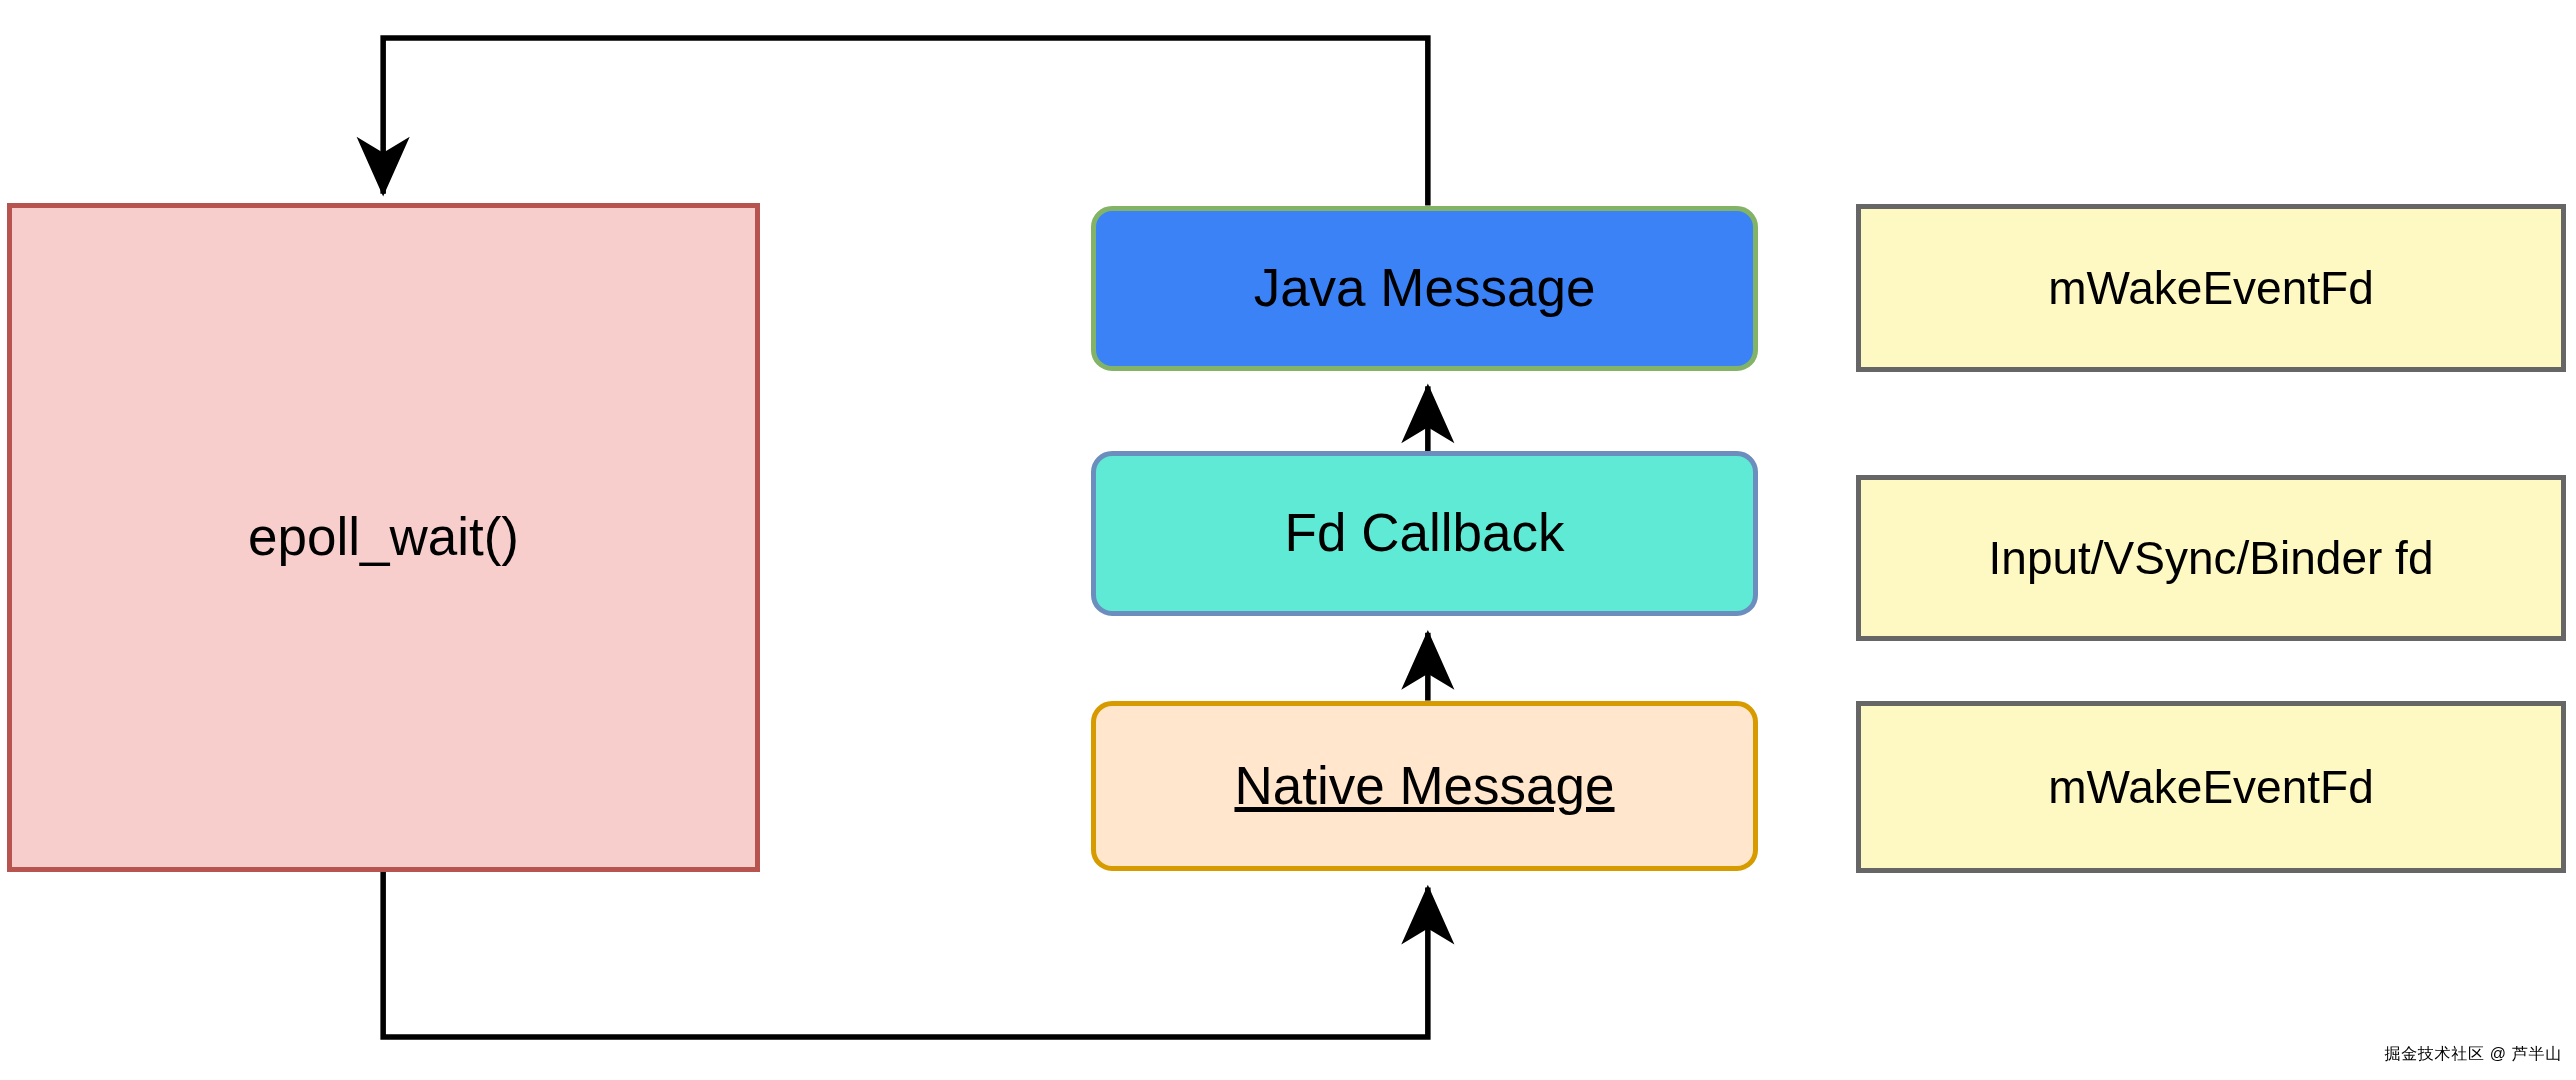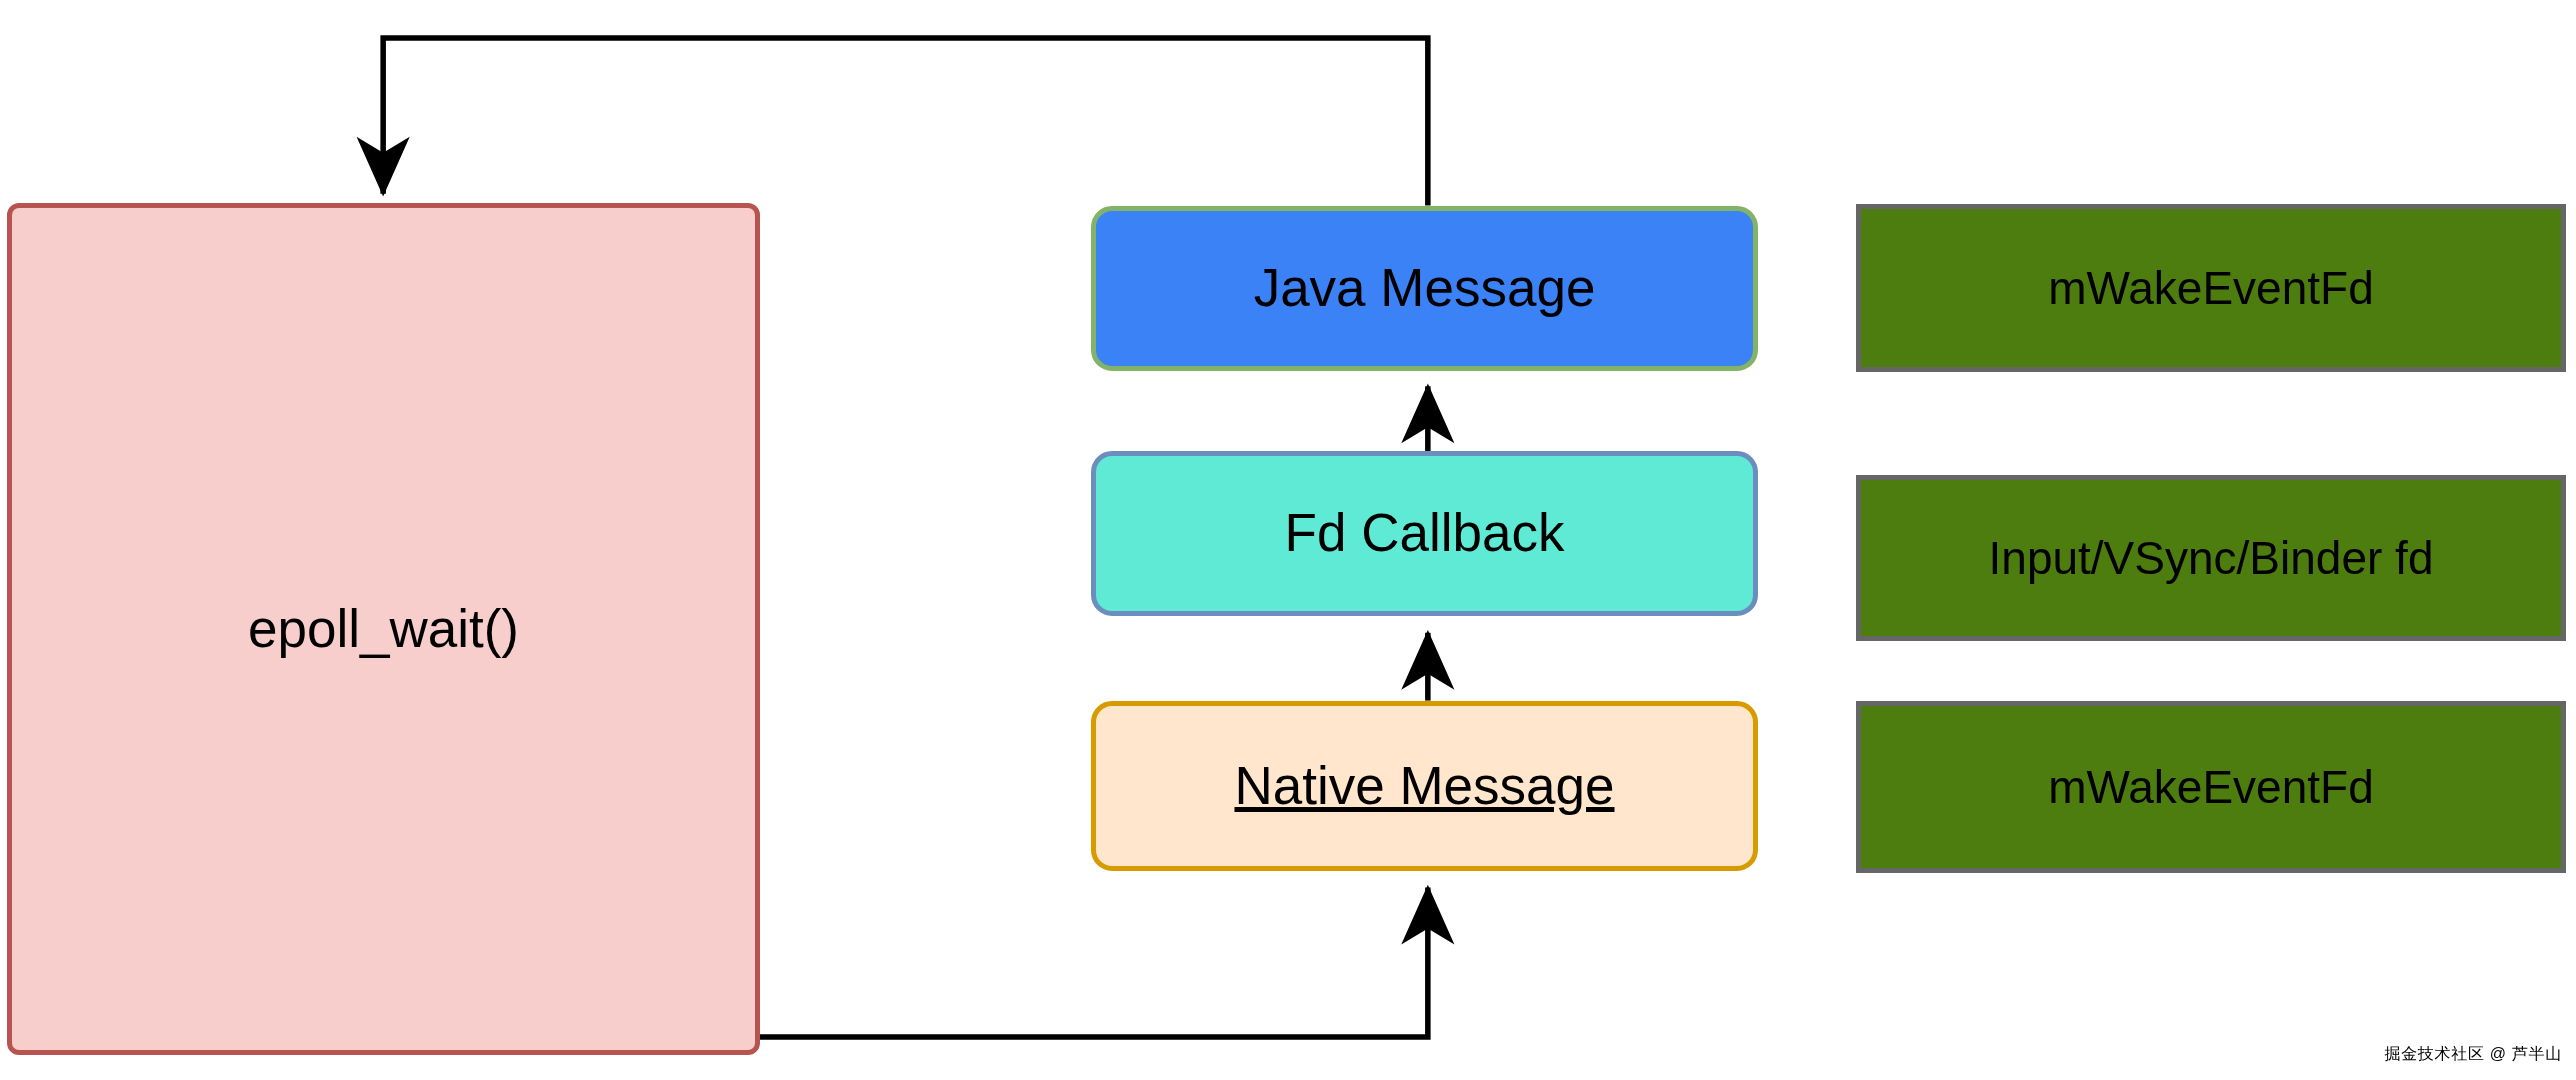--- a/index.html
+++ b/index.html
@@ -31,24 +31,24 @@
     text-align: center;
     color: #000000;
     line-height: 1.1;
   }
 
   
   #node-epoll-wait {
     left: 7px;
     top: 203px;
     width: 753px;
-    height: 852px;
+    height: 669px;
     background: #f8cecc;
     border: 5.5px solid #b85450;
-    border-radius: 12px;
+    border-radius: 0;
     font-size: 53px;
   }
 
   
   #node-java-message {
     left: 1091px;
     top: 206px;
     width: 667px;
     height: 165px;
     background: #3b82f6;
@@ -77,21 +77,21 @@
     height: 170px;
     background: #ffe6cc;
     border: 5.5px solid #d79b00;
     border-radius: 21px;
     font-size: 53px;
     text-decoration: underline;
   }
 
   
   .note-box {
-    background: #4d7c0f;
+    background: #fef9c3;
     border: 5.5px solid #666666;
     border-radius: 0;
     font-size: 46px;
     left: 1856px;
     width: 710px;
   }
   #note-wake-eventfd-top   { top: 204px;  height: 168px; }
   #note-input-vsync-binder { top: 451px;  height: 166px; margin-top: 24px; }
   #note-wake-eventfd-bot   { top: 701px; height: 172px; }
 

